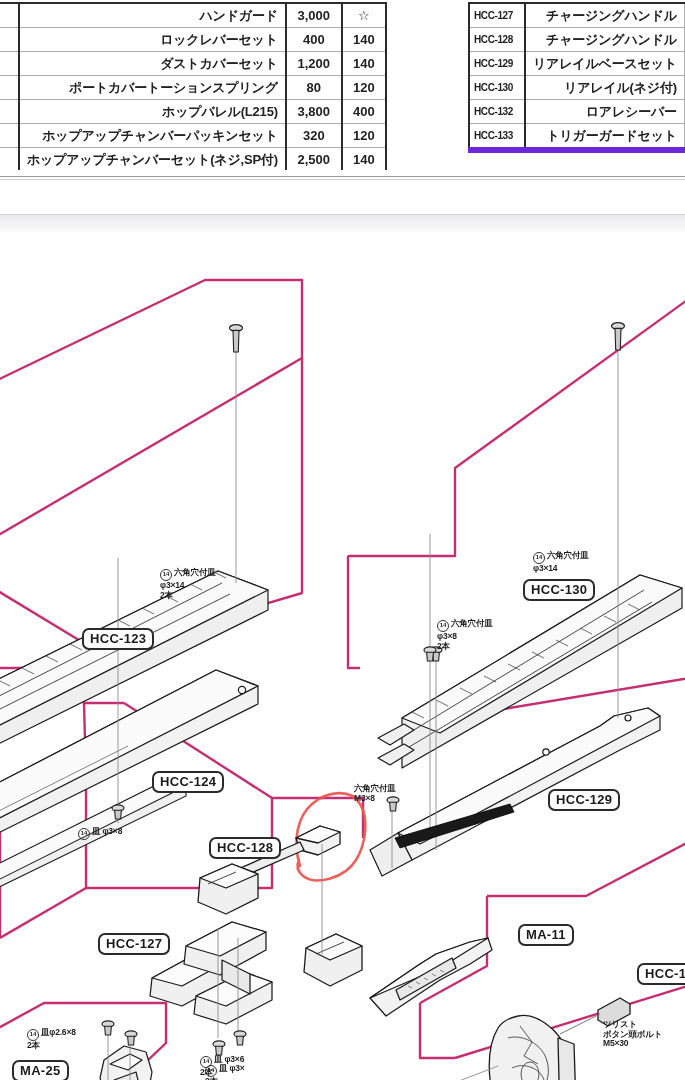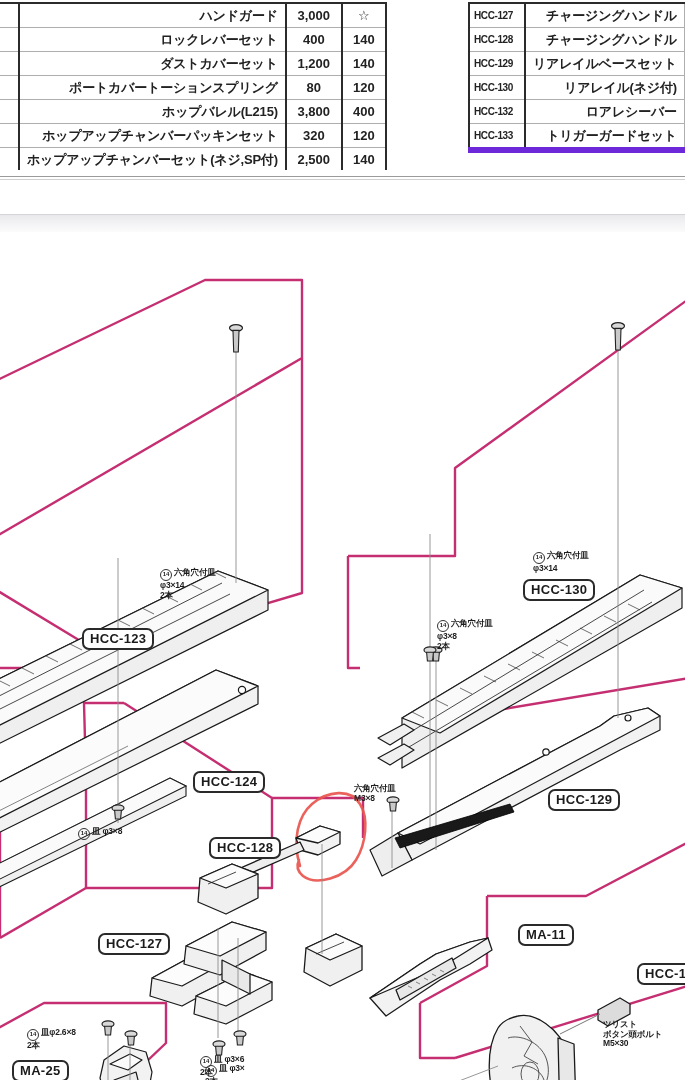--- a/index.html
+++ b/index.html
@@ -486,21 +486,21 @@
       <circle cx="318" cy="940" r="3.4" fill="#fff"></circle>
       <path d="M340,960 L372,942 L382,950 L350,970 Z" fill="#e2e2e2"></path>
       <path d="M248,1030 L264,1022 L268,1034 L252,1042 Z" fill="#ececec"></path>
       <path d="M396,930 C410,922 428,928 434,942 C440,956 432,972 418,976" fill="none" stroke-width="1.1"></path>
     </g>
 
   </svg>
 
   <div id="callout-layer">
       <div class="cal" style="left: 82px; top: 390px;">HCC-123</div>
-      <div class="cal" style="left: 152px; top: 533px; margin-left: 41px;">HCC-124</div>
+      <div class="cal" style="left: 152px; top: 533px;">HCC-124</div>
       <div class="cal" style="left: 209px; top: 599px;">HCC-128</div>
       <div class="cal" style="left: 98px; top: 695px;">HCC-127</div>
       <div class="cal" style="left: 523px; top: 341px;">HCC-130</div>
       <div class="cal" style="left: 548px; top: 551px;">HCC-129</div>
       <div class="cal" style="left: 518px; top: 686px; text-align: right;">MA-11</div>
       <div class="cal" style="left: 637px; top: 725px;">HCC-13</div>
       <div class="cal" style="left: 12px; top: 822px;">MA-25</div>
     </div>
 
   <div id="annotation-layer">

